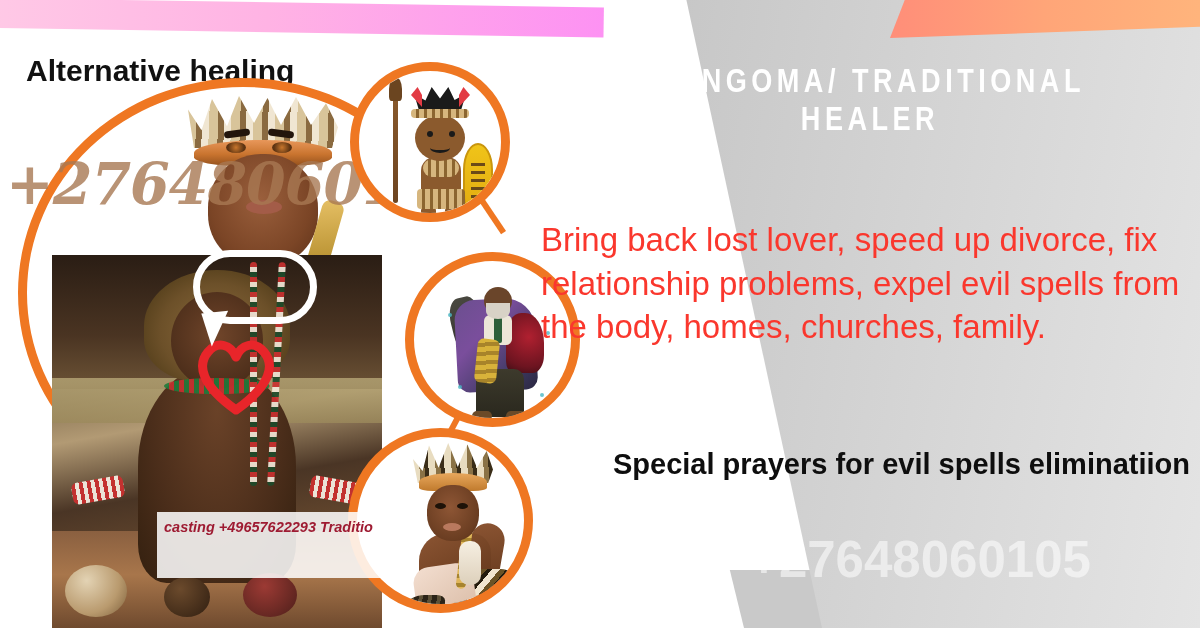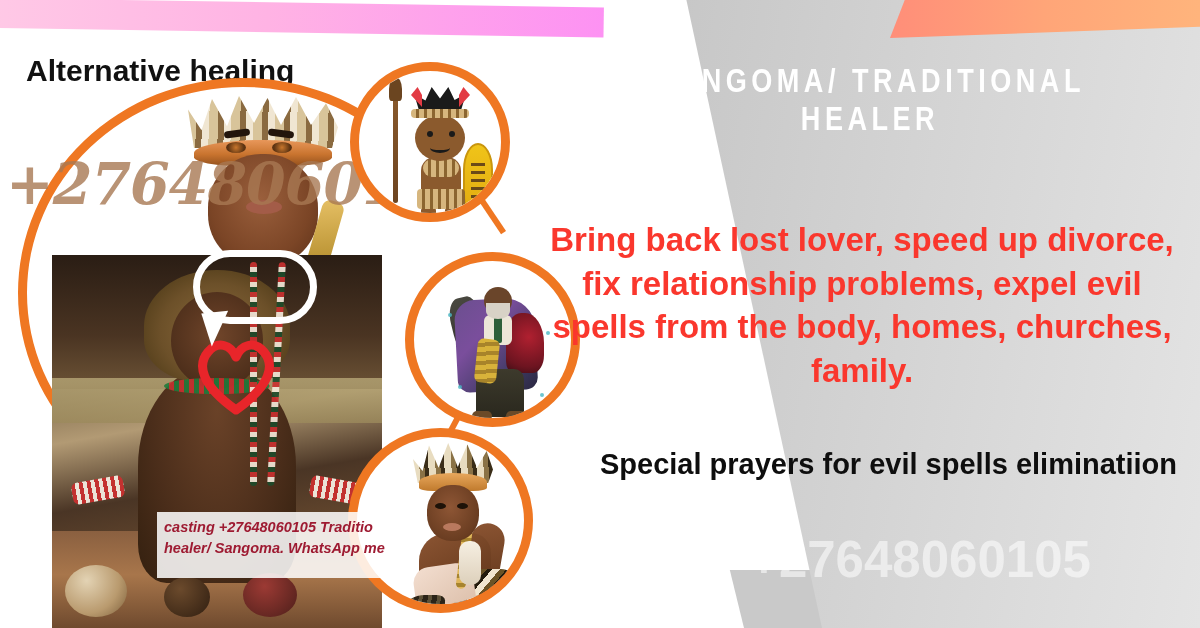--- a/index.html
+++ b/index.html
@@ -363,26 +363,26 @@
     font-weight:bold; font-size:33px; letter-spacing:5.5px;
     transform: scaleX(0.82); transform-origin: center;
   }
   .name{
     position:absolute; left:560px; top:100px; width:620px;
     text-align:center; color:#ffffff;
     font-weight:bold; font-size:62px; letter-spacing:6px;
   }
   .redblock{
     position:absolute; left:541px; top:218px; width:642px;
-    text-align:center; color:#fa372d;
-    font-weight:bold; font-size:33px; line-height:1.32;
+    text-align:left; color:#fa372d;
+    font-weight:normal; font-size:33px; line-height:1.32;
   }
   .blackblock{
     position:absolute; left:600px; top:445px; width:590px;
-    text-align:left; color:#0e0e0e;
+    text-align:right; color:#0e0e0e;
     font-weight:bold; font-size:29px; line-height:1.32;
   }
   .ghost-phone{
     position:absolute; left:640px; top:530px; width:560px;
     text-align:center; color:rgba(255,255,255,0.55);
     font-weight:bold; font-size:51px; letter-spacing:0px;
   }
   .heading-label{
     position:absolute; left:26px; top:54px;
     font-weight:bold; font-size:30px; color:#111111;
@@ -503,22 +503,21 @@
         <div class="cuff"></div>
         <div class="tail"></div>
         <div class="face"></div>
         <div class="eye-l"></div>
         <div class="eye-r"></div>
         <div class="mouth"></div>
       </div>
     </div>
 
     <div class="caption-box">
-      <div>casting +27648060105 Traditio</div>
-      <div>healer/ Sangoma. WhatsApp me</div>
+      <div>casting +49657622293 Traditio</div>
     </div>
 
   </div>
 
   <div class="kicker">SANGOMA/ TRADITIONAL HEALER</div>
   <div class="redblock">Bring back lost lover, speed up divorce, fix relationship problems, expel evil spells from the body, homes, churches, family.</div>
   <div class="blackblock">Special prayers for  evil spells eliminatiion</div>
   <div class="ghost-phone">+27648060105</div>
 
 </div>

